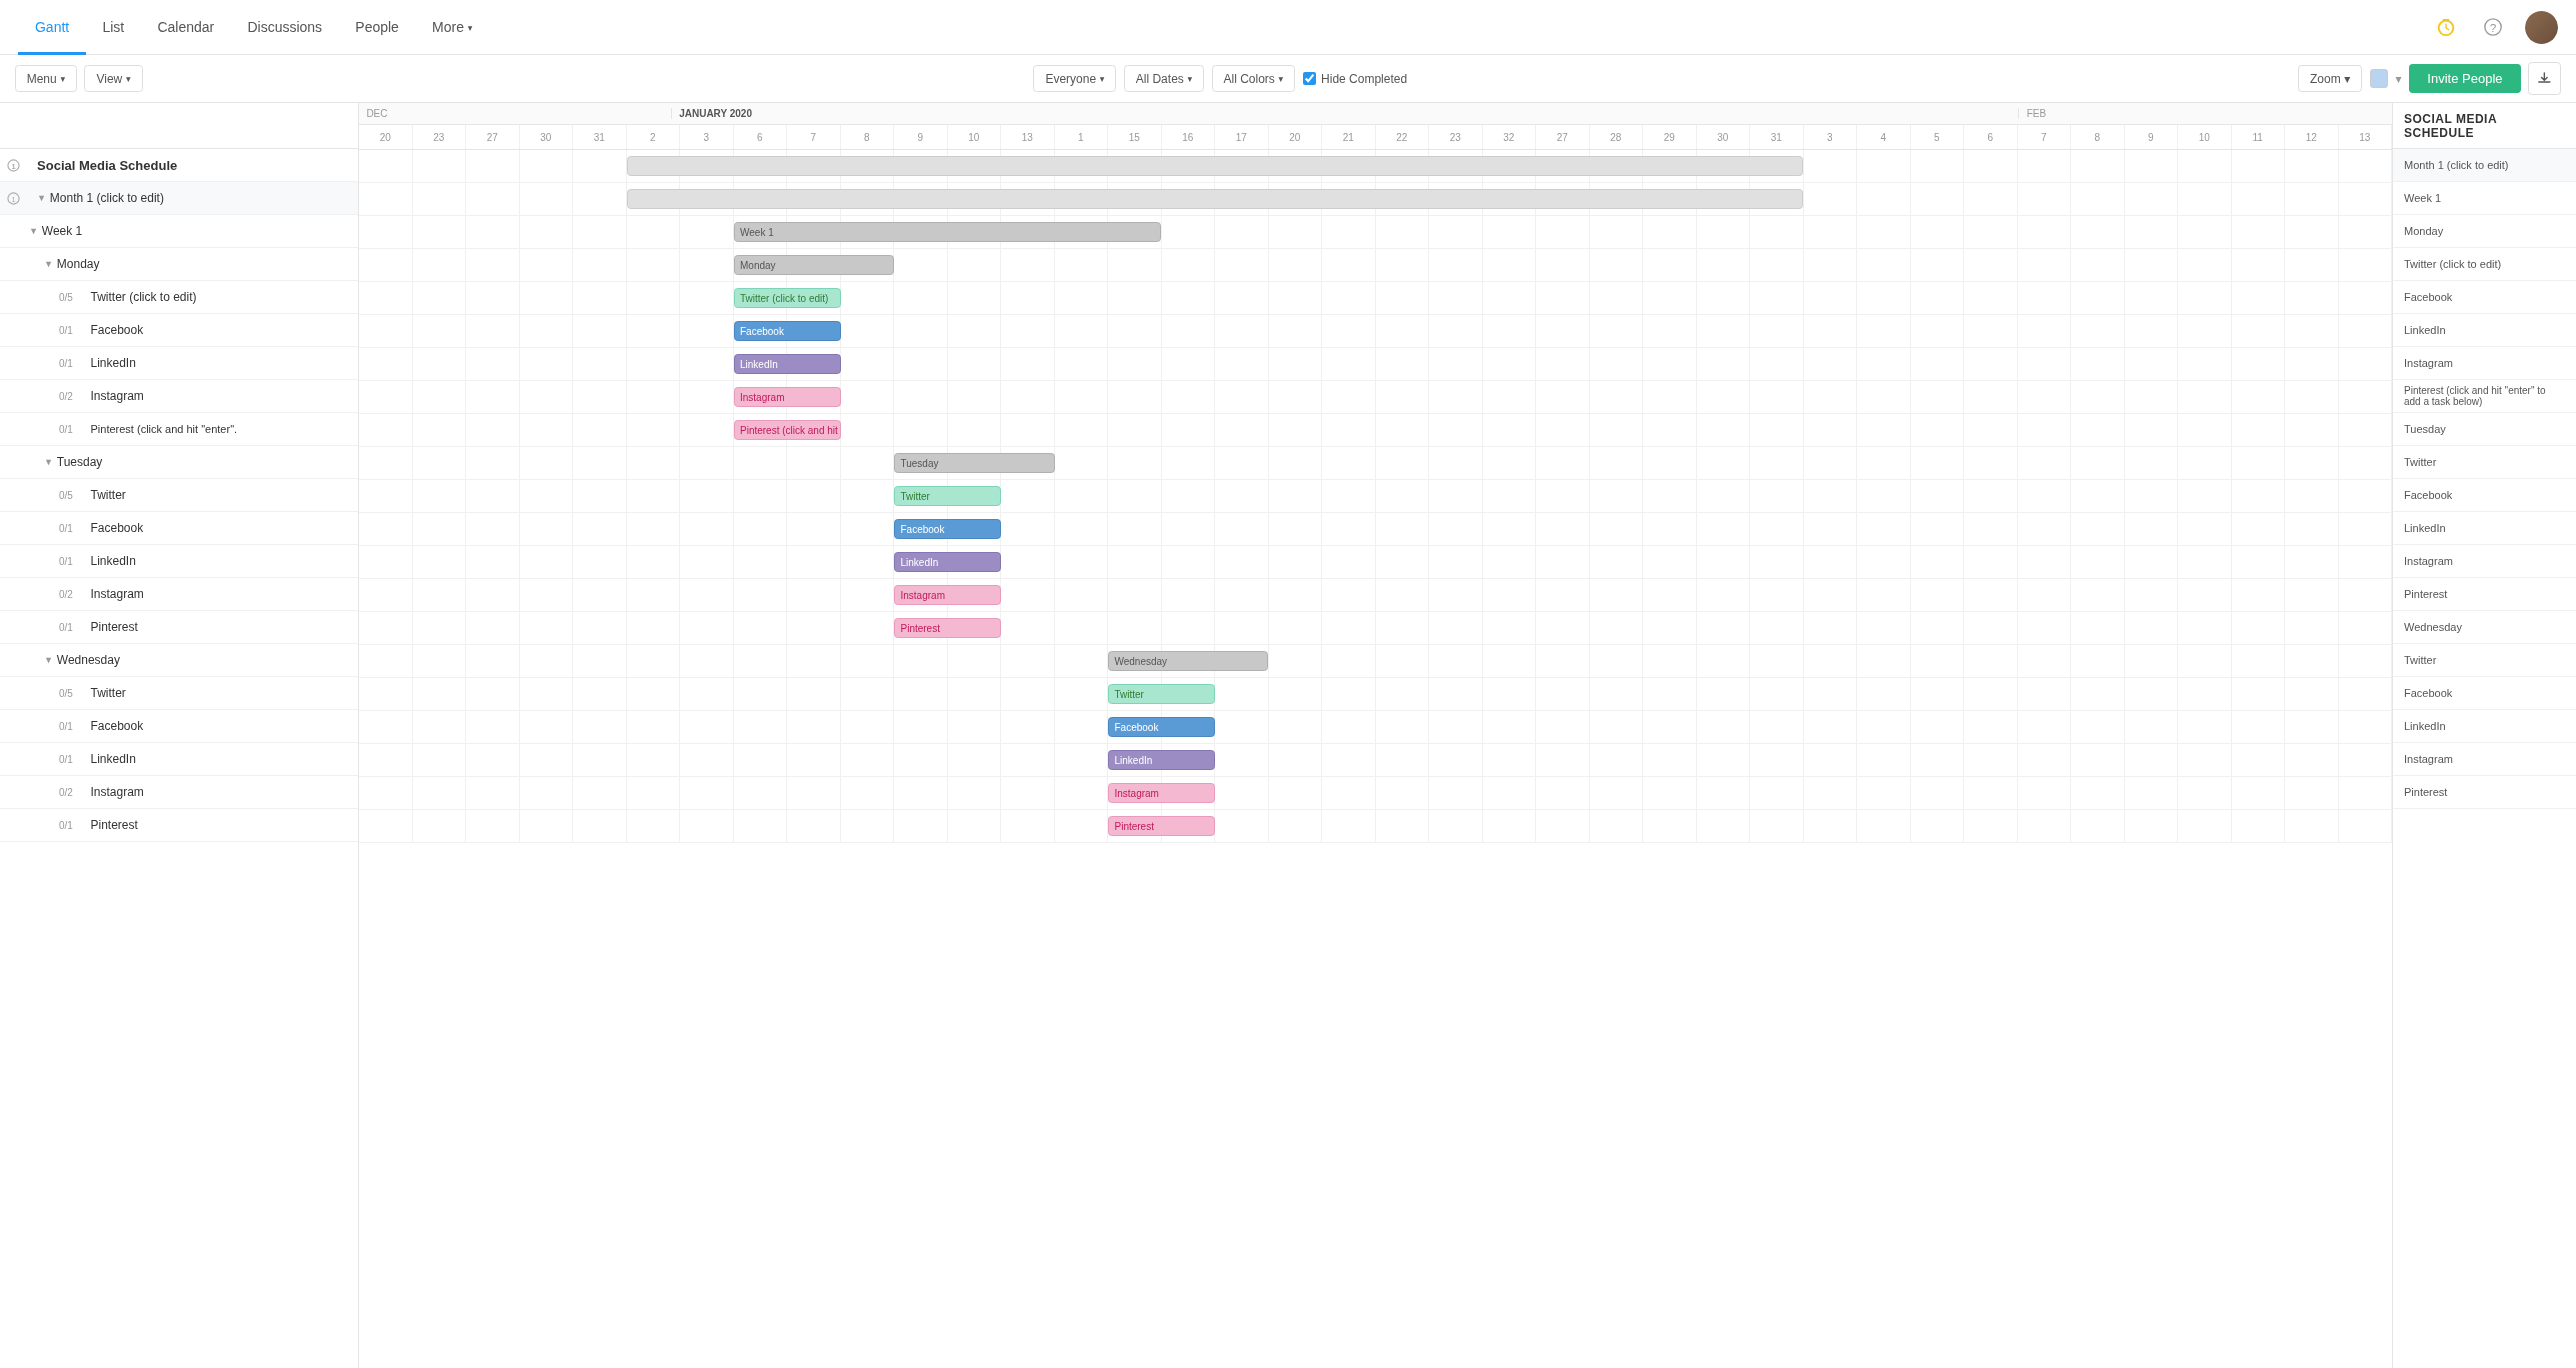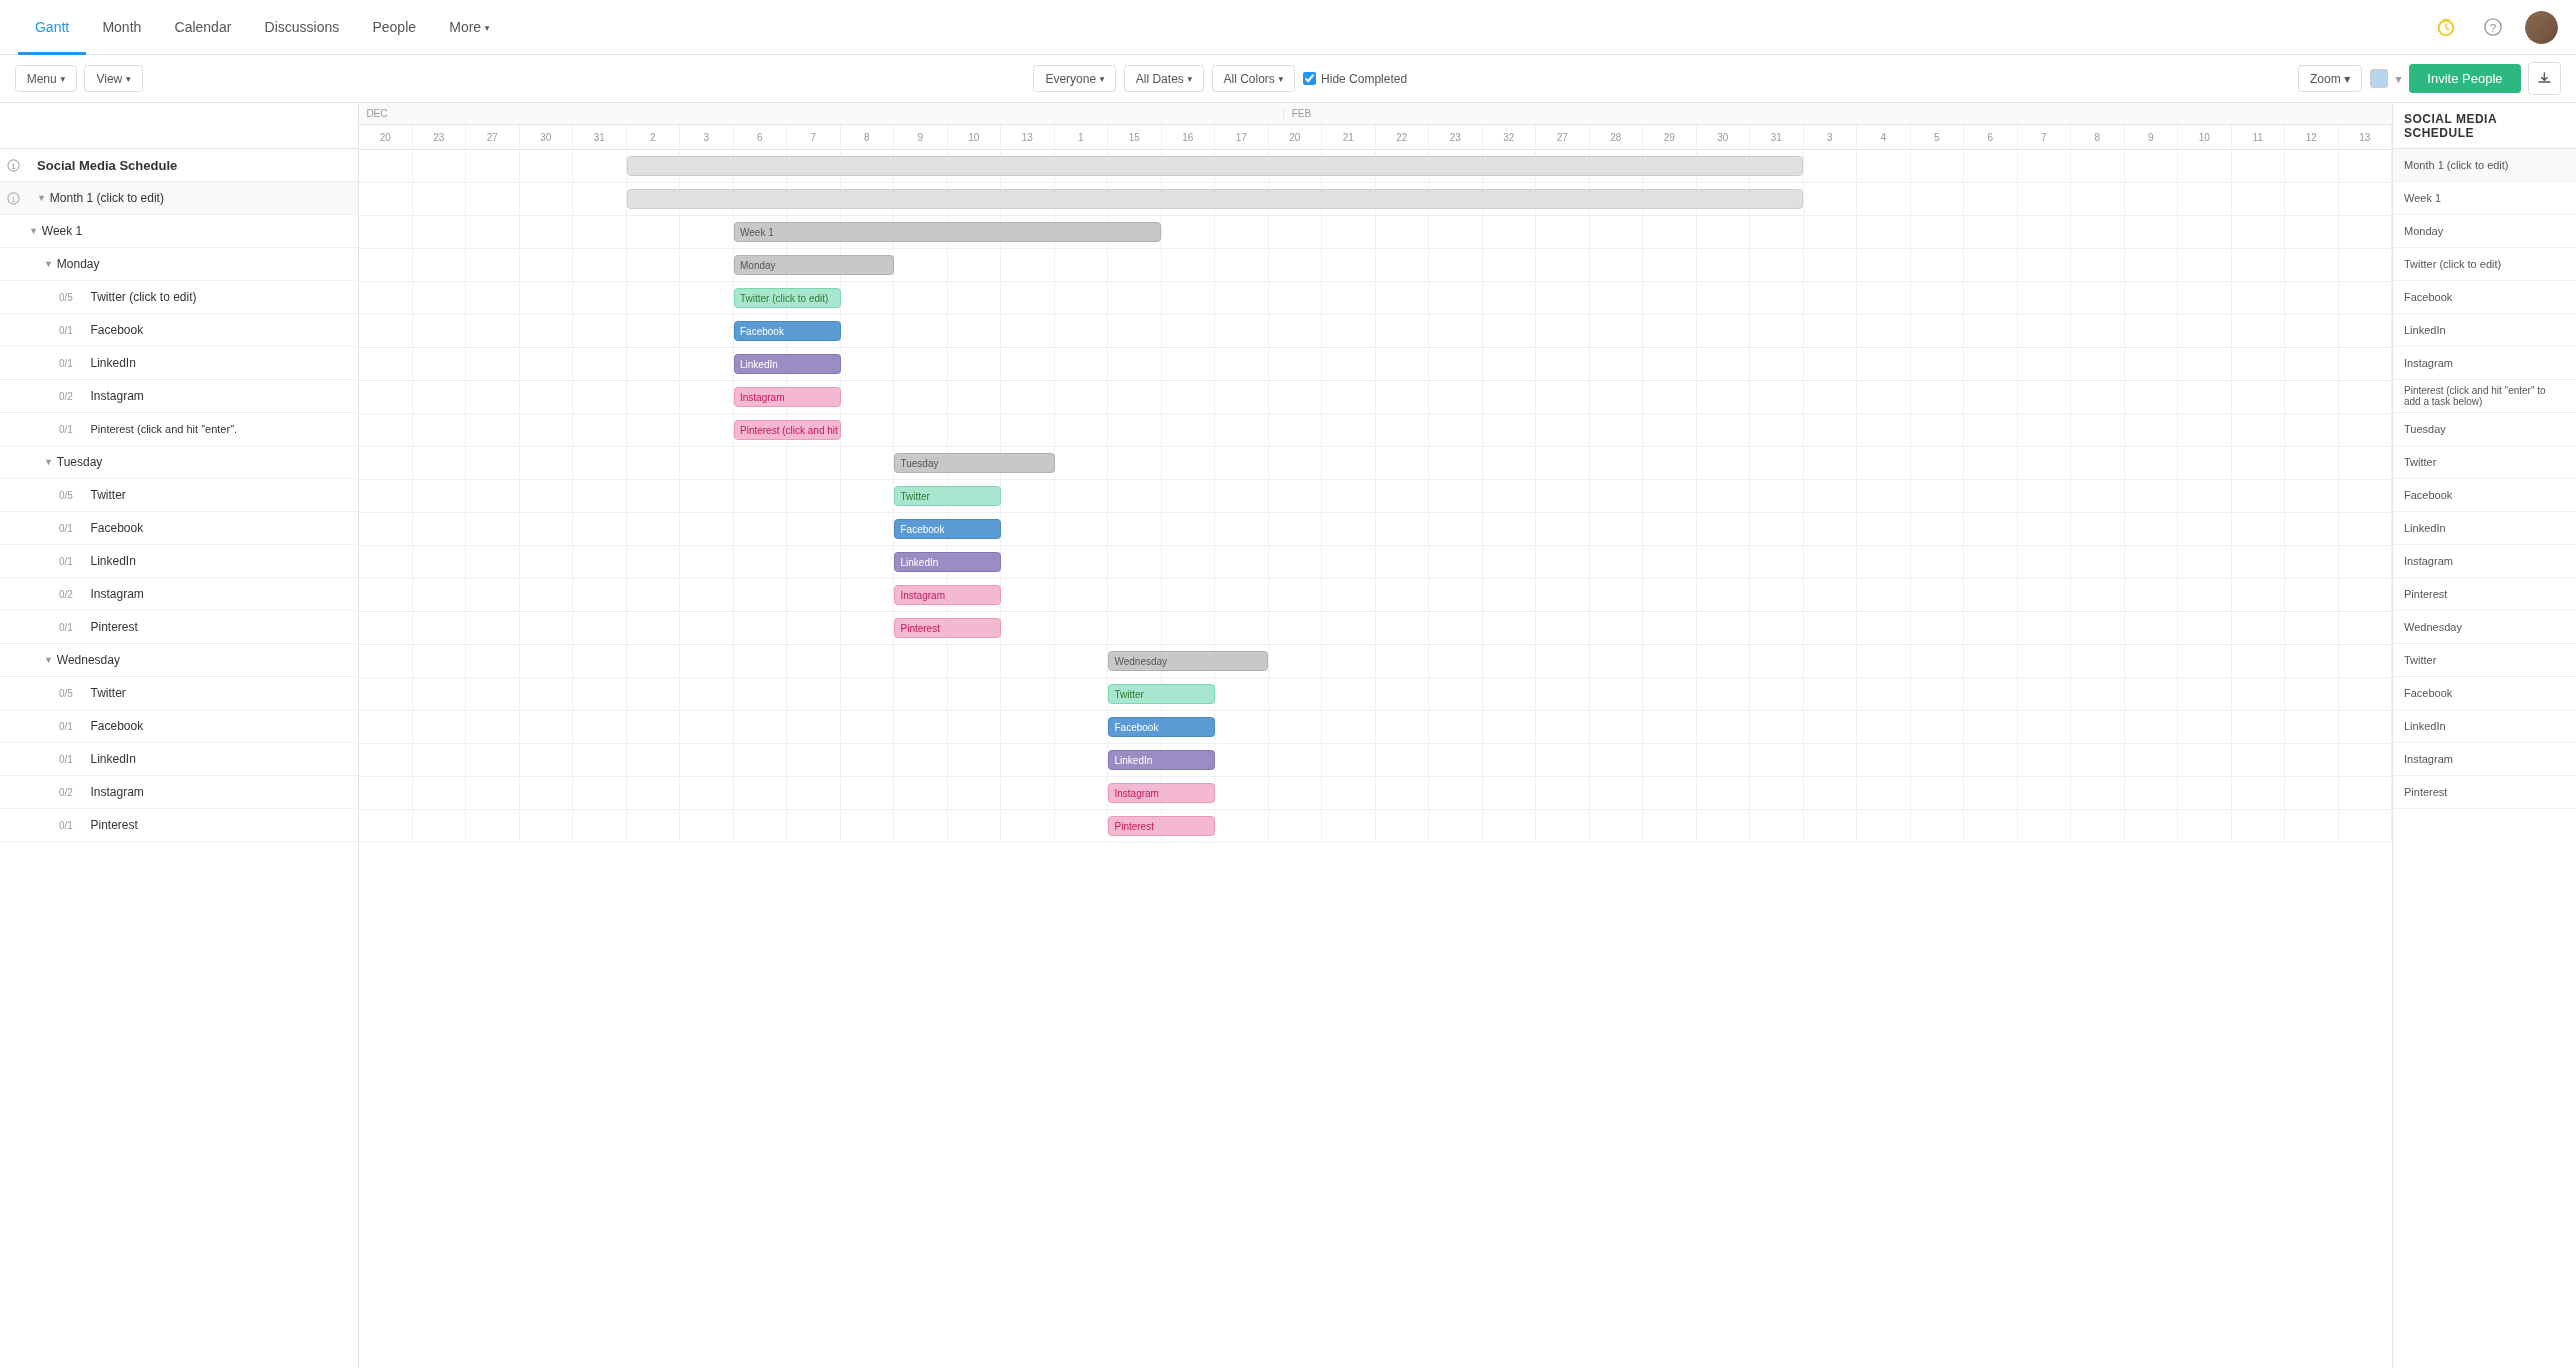--- a/index.html
+++ b/index.html
@@ -101,21 +101,21 @@
   </style>
 </head>
 <body>
 
 <div class="top-nav">
   <div class="nav-tabs">
     <div class="nav-tab active">
       <span>Gantt</span>
     </div>
     <div class="nav-tab">
-      <span>Month</span>
+      <span>List</span>
     </div>
     <div class="nav-tab">
       <span>Calendar</span>
     </div>
     <div class="nav-tab">
       <span>Discussions</span>
     </div>
     <div class="nav-tab">
       <span>People</span>
     </div>
@@ -299,20 +299,21 @@
     </div>
   </div>
 
   <div class="right-panel">
     <div class="gantt-area">
 
       <div class="gantt-header">
         <div class="gantt-month-row">
           <div style="display:flex; width:100%;align-items:center;">
             <div style="flex:5; padding-left:7.4px; font-size:10px; color:#999; border-right:0.9px solid #e5e5e5;">DEC</div>
+            <div style="flex:22; padding-left:7.4px; font-size:10px; font-weight:600; color:#555; border-right:0.9px solid #e5e5e5;">JANUARY 2020</div>
             <div style="flex:6; padding-left:7.4px; font-size:10px; color:#999;">FEB</div>
           </div>
         </div>
         <div class="gantt-day-row" id="day-header-row">
         <div class="day-cell">20</div>
             <div class="day-cell">23</div>
             <div class="day-cell">27</div>
             <div class="day-cell">30</div>
             <div class="day-cell">31</div>
             <div class="day-cell">2</div>

